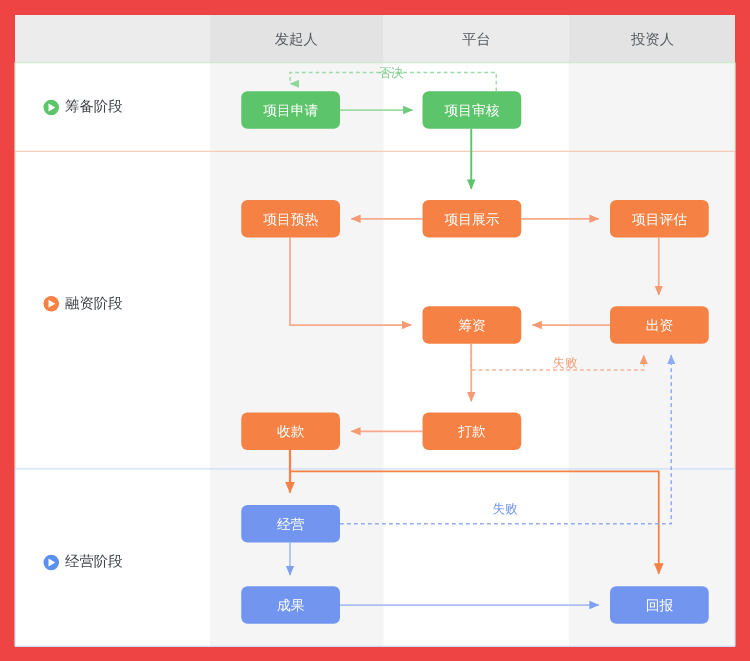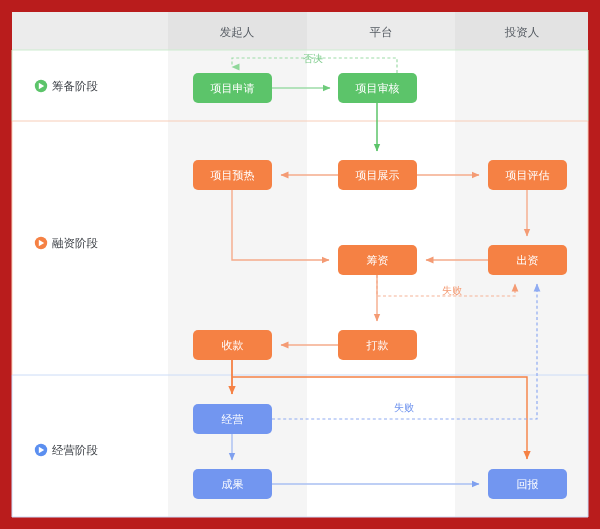--- a/index.html
+++ b/index.html
@@ -1,17 +1,17 @@
 <!DOCTYPE html>
 <html><head>
 <meta charset="utf-8">
 <style>
   html,body{margin:0;padding:0;background:#ffffff;}
   body{font-family:"DejaVu Sans","Liberation Sans",sans-serif;}
-  #stage{position:relative;width:600px;height:529px;overflow:hidden;background:#b91c1c;}
+  #stage{position:relative;width:600px;height:529px;overflow:hidden;background:#ef4444;}
   #flow{position:absolute;left:0;top:0;width:600px;height:529px;}
   .nodeLabel{font-size:11px;fill:#ffffff;text-anchor:middle;dominant-baseline:middle;}
   .colHead{font-size:11.5px;fill:#555b62;text-anchor:middle;dominant-baseline:middle;}
   .stageLabel{font-size:11.5px;fill:#3b3f45;dominant-baseline:middle;}
   .edgeLabel{font-size:10px;text-anchor:middle;dominant-baseline:middle;}
 </style>
 </head>
 <body>
 
 <div id="stage">

